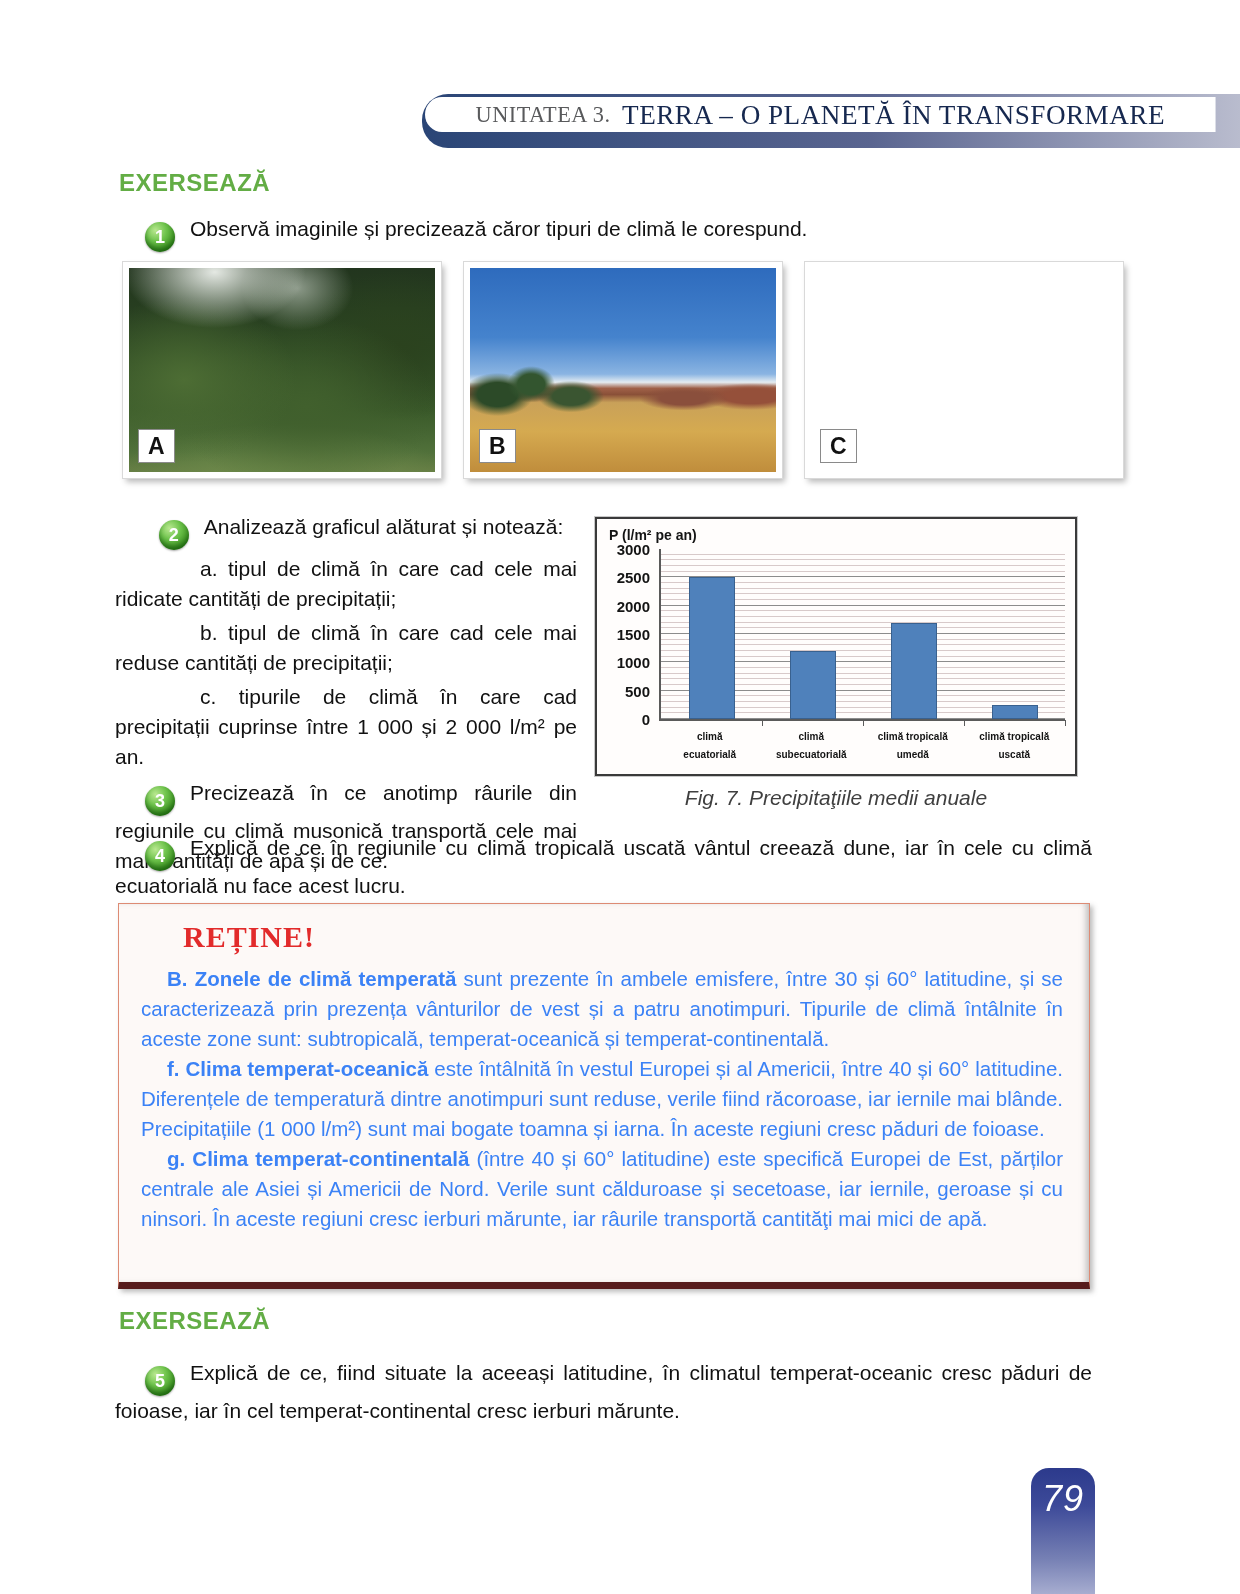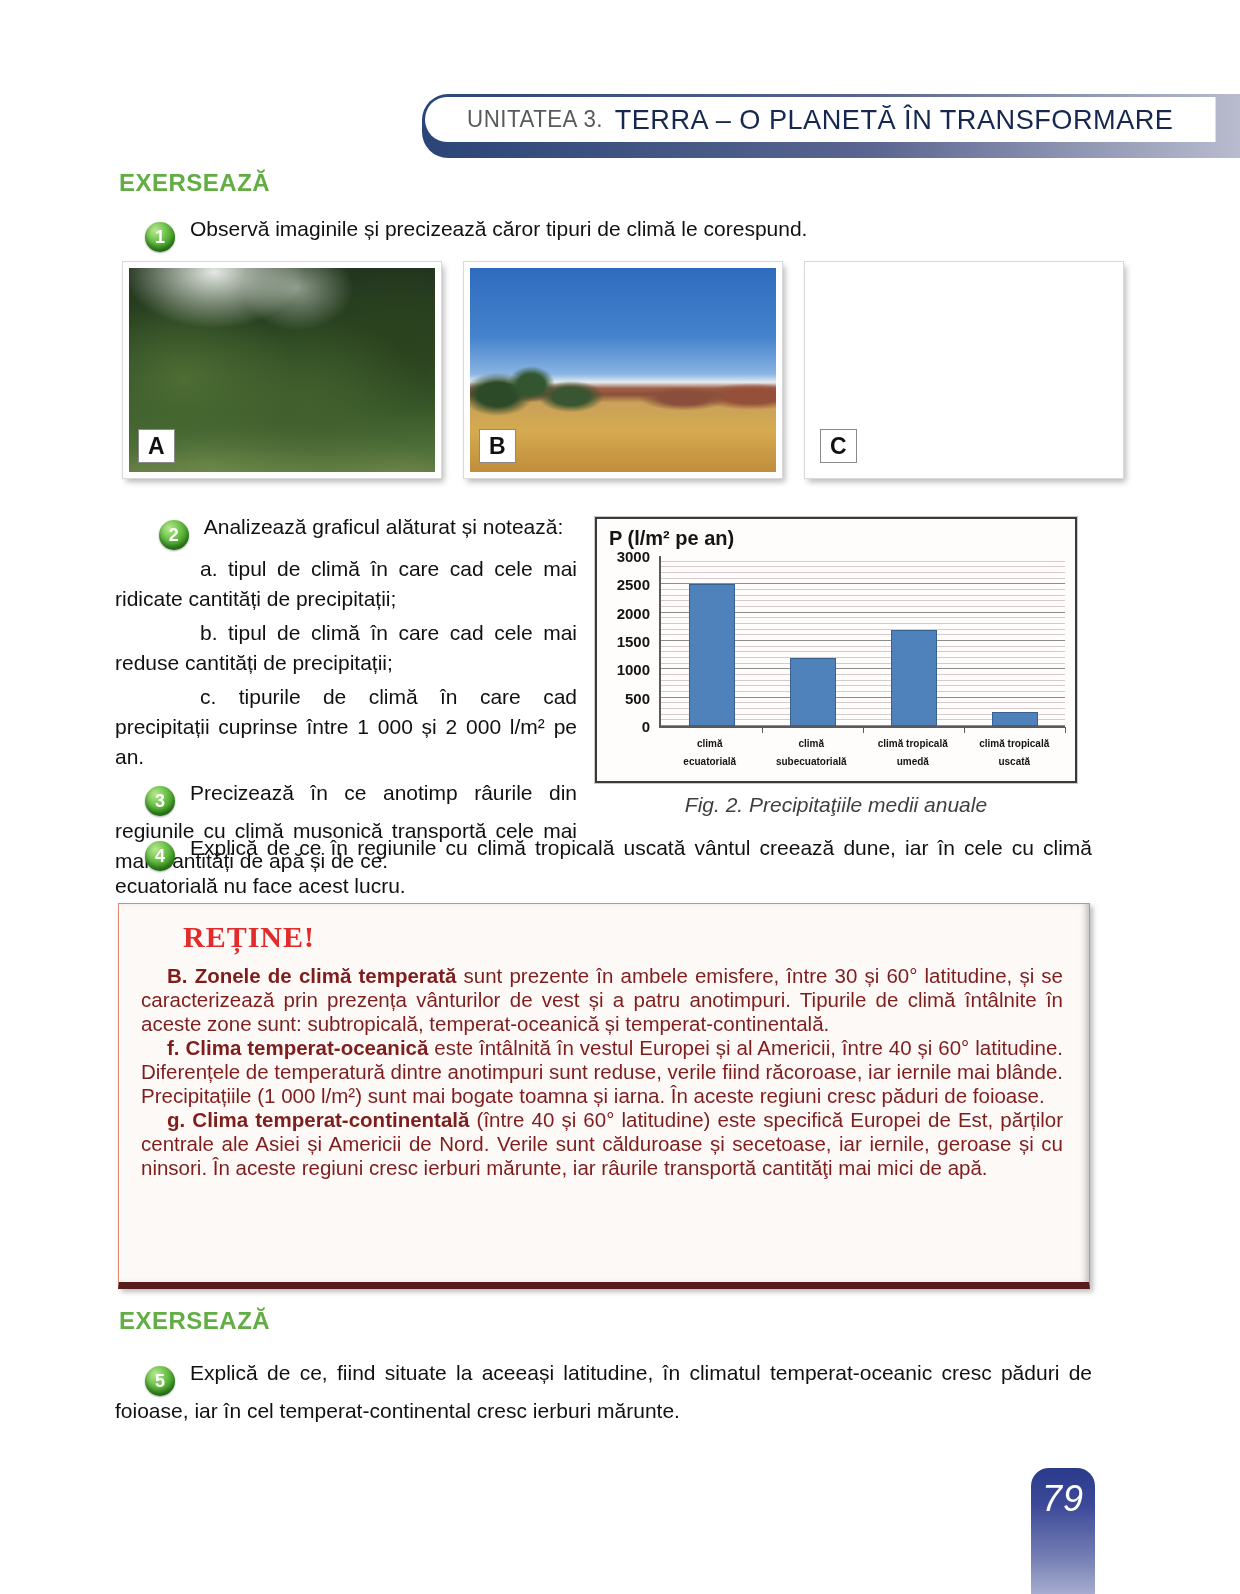--- a/index.html
+++ b/index.html
@@ -2,23 +2,23 @@
 <html lang="ro"><head>
 <meta charset="utf-8">
 <style>
   html,body{margin:0;padding:0;background:#ffffff;}
   .page{
     position:relative;width:1240px;height:1594px;background:#ffffff;overflow:hidden;
     font-family:"Liberation Sans",sans-serif;color:#111;
   }
   
   .unit-header{
-    position:absolute;top:94px;left:422px;right:0;height:64px;
+    position:absolute;top:94px;left:422px;right:0;height:54px;
     background:linear-gradient(to right,#2a4576 0%,#5a6590 55%,#b9bcce 100%);
-    border-radius:26px 0 0 26px;padding:3px 0 16px 3px;box-sizing:border-box;
+    border-radius:26px 0 0 26px;padding:3px 0 16px 3px;box-sizing:border-box;font-family:Liberation Serif, serif;
   }
   .unit-header-inner{
     background:#fff;height:100%;border-radius:23px 0 0 23px;
     display:flex;align-items:center;justify-content:center;gap:12px;
     transform:scaleX(.97);transform-origin:left center;
   }
   .unit-label{font-size:23px;color:#595a5c;letter-spacing:.5px;}
   .unit-title{font-size:28px;color:#16284f;letter-spacing:.5px;}
   
   .green-heading{
@@ -70,21 +70,21 @@
     linear-gradient(180deg,#ded6b8 0%,#e7e0c6 16%,#d9cdb0 28%,#cd8a50 40%,#de9e5e 50%,#ecbd79 62%,#f0c680 75%,#e4ae64 100%);}
   
   .left-col{position:absolute;left:115px;top:512px;width:462px;}
   .left-col .exercise{position:static;}
   
   .chart-col{position:absolute;left:595px;top:517px;width:482px;}
   .chart-box{
     border:2px solid #3a3a3a;box-shadow:0 0 0 1px #c8c8c8;background:#fffdfc;
     padding:8px 12px 10px 10px;box-sizing:border-box;width:482px;
   }
-  .chart-title{font-weight:bold;font-size:20px;margin:0 0 6px 2px;color:#141414;}
+  .chart-title{font-weight:bold;font-size:14px;margin:0 0 6px 2px;color:#141414;}
   .plot-row{display:flex;}
   .y-axis{position:relative;width:52px;height:170px;flex:none;}
   .ytick{position:absolute;right:9px;transform:translateY(-50%);font-weight:bold;font-size:15px;color:#141414;}
   .ytick:nth-child(1){top:0;}  .ytick:nth-child(2){top:16.667%;}
   .ytick:nth-child(3){top:33.333%;} .ytick:nth-child(4){top:50%;}
   .ytick:nth-child(5){top:66.667%;} .ytick:nth-child(6){top:83.333%;}
   .ytick:nth-child(7){top:100%;}
   .plot{
     position:relative;width:404px;height:170px;flex:none;
     border-left:2px solid #5a5a5a;border-bottom:2px solid #5a5a5a;box-sizing:content-box;
@@ -106,21 +106,21 @@
     position:absolute;left:118px;top:903px;width:972px;height:386px;box-sizing:border-box;
     background:#fdf9f7;border:1px solid #dd8b74;border-bottom:7px solid #571c1c;
     box-shadow:3px 3px 5px rgba(110,110,110,.45),inset -6px 0 6px -3px rgba(140,140,140,.55);
     padding:12px 26px 8px 22px;
   }
   .retine-title{
     font-family:"Liberation Serif",serif;font-weight:bold;font-size:30px;color:#e22b2b;
     letter-spacing:1px;margin:4px 0 10px 42px;
   }
   .retine-p{
-    margin:0;font-size:20.5px;line-height:24px;text-align:justify;color:#7f1d1d;text-indent:26px;
+    margin:0;font-size:20.5px;line-height:30px;text-align:justify;color:#3b82f6;text-indent:26px;
   }
   .retine-lead{font-weight:bold;}
   
   .page-tab{
     position:absolute;left:1031px;top:1468px;width:64px;height:126px;
     border-radius:18px 18px 0 0;
     background:linear-gradient(180deg,#2c3a8c 0%,#3d4a99 30%,#7680b4 72%,#a7add0 100%);
     text-align:center;
   }
   .page-number{color:#ffffff;font-size:36px;margin-top:10px;letter-spacing:1px;font-style:italic;}
@@ -207,21 +207,21 @@
         <div class="x-label">
             <div>climă tropicală</div>
             <div>umedă</div>
           </div>
         <div class="x-label">
             <div>climă tropicală</div>
             <div>uscată</div>
           </div>
       </div>
     </div>
-    <div class="figure-caption">Fig. 2. Precipitaţiile medii anuale</div>
+    <div class="figure-caption">Fig. 7. Precipitaţiile medii anuale</div>
   </div>
 
   <p class="exercise" style="left:115px;top:833px;width:977px;"><span class="badge">4</span><span>Explică de ce în regiunile cu climă tropicală uscată vântul creează dune, iar în cele cu climă ecuatorială nu face acest lucru.</span></p>
 
   <div class="retine-box">
     <div class="retine-title">REȚINE!</div>
     <p class="retine-p"><span class="retine-lead">B. Zonele de climă temperată</span><span> sunt prezente în ambele emisfere, între 30 și 60° latitudine, și se caracterizează prin prezența vânturilor de vest și a patru anotimpuri. Tipurile de climă întâlnite în aceste zone sunt: subtropicală, temperat-oceanică și temperat-continentală.</span></p>
     <p class="retine-p"><span class="retine-lead">f. Clima temperat-oceanică</span><span> este întâlnită în vestul Europei și al Americii, între 40 și 60° latitudine. Diferențele de temperatură dintre anotimpuri sunt reduse, verile fiind răcoroase, iar iernile mai blânde. Precipitațiile (1 000 l/m²) sunt mai bogate toamna și iarna. În aceste regiuni cresc păduri de foioase.</span></p>
     <p class="retine-p"><span class="retine-lead">g. Clima temperat-continentală</span><span> (între 40 și 60° latitudine) este specifică Europei de Est, părților centrale ale Asiei și Americii de Nord. Verile sunt călduroase și secetoase, iar iernile, geroase și cu ninsori. În aceste regiuni cresc ierburi mărunte, iar râurile transportă cantităţi mai mici de apă.</span></p>
   </div>

